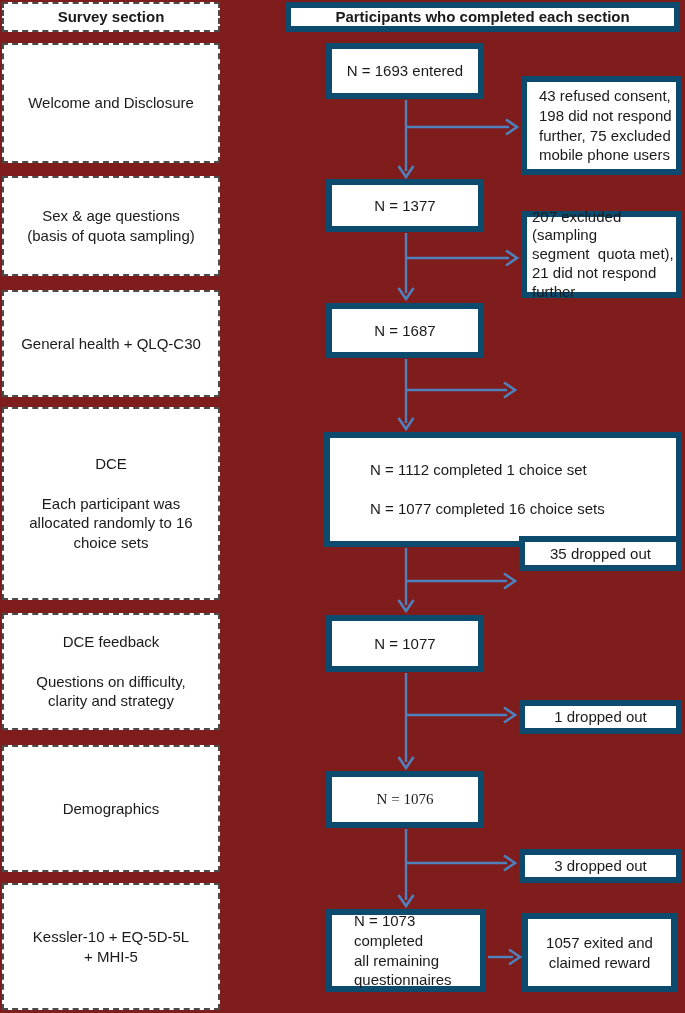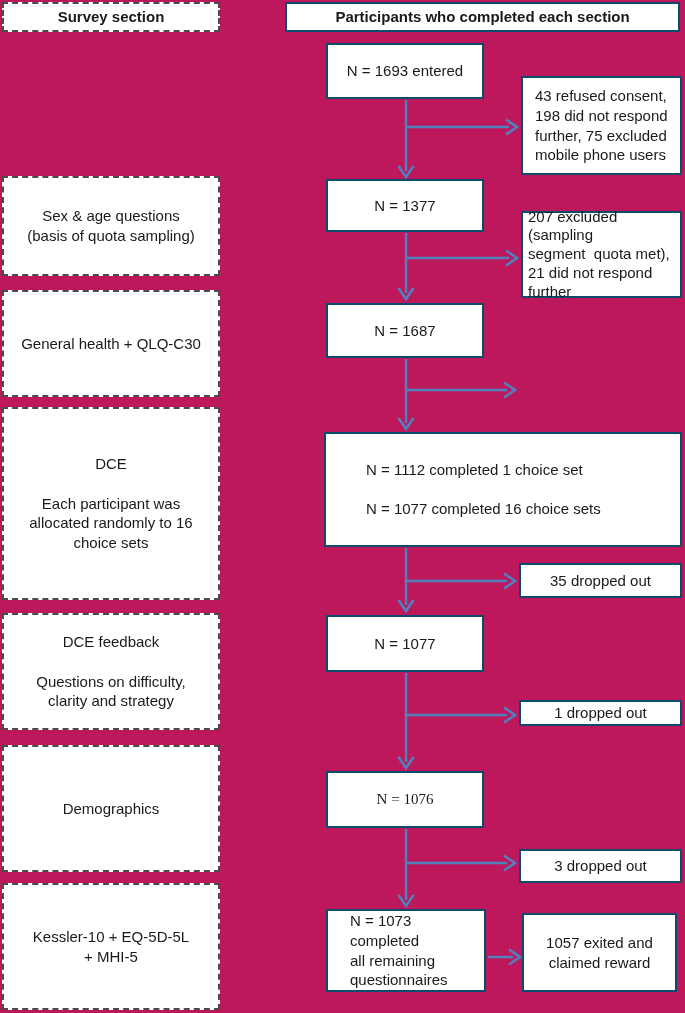--- a/index.html
+++ b/index.html
@@ -1,22 +1,22 @@
 <!DOCTYPE html>
 <html><head>
 <meta charset="utf-8">
 <style>
   html,body { margin:0; padding:0; background:#ffffff; }
   .canvas {
-    position:relative; width:685px; height:1013px; background:#be185d;
+    position:relative; width:685px; height:1013px; background:#7f1d1d;
     font-family:"Liberation Sans", sans-serif; color:#1a1a1a; overflow:hidden;
   }
   .box {
     position:absolute; box-sizing:border-box; background:#ffffff;
-    border:2px solid #0c4a6e;
+    border:6px solid #0c4a6e;
     display:flex; align-items:center; justify-content:center;
     text-align:center; font-size:15px; line-height:1.33;
   }
   .box .lbl { white-space:pre-wrap; }
   .dashed { border:2px dashed #4a4a4a; }
   .bold { font-weight:bold; }
   .left { justify-content:flex-start; text-align:left; }
 
   
   .lc-h {left:2px;   top:2px;   width:218px; height:30px;}
@@ -37,36 +37,39 @@
   .n3 {left:326px; top:303px; width:158px; height:55px;}
   .n4 {left:324px; top:432px; width:358px; height:115px; padding-left:40px;}
   .n5 {left:326px; top:615px; width:158px; height:57px;}
   .n6 {left:326px; top:771px; width:158px; height:57px;font-family:Liberation Serif, serif;}
   .n7 {left:326px; top:909px; width:160px; height:83px; padding-left:22px;}
 
   
   .s1 {left:521px; top:76px;  width:161px; height:99px; padding-left:12px;align-items:center;}
   .s2 {left:521px; top:211px; width:161px; height:87px; padding-left:5px; line-height:1.25;}
   .s3 {left:519px; top:373px; width:161px; height:34px; padding-left:8px;}
-  .s4 {left:519px; top:563px; width:163px; height:35px;}
-  .s5 {left:519px; top:700px; width:163px; height:26px;}
+  .s4 {left:519px; top:536px; width:163px; height:35px;}
+  .s5 {left:519px; top:700px; width:163px; height:34px;}
   .s6 {left:519px; top:849px; width:163px; height:34px;}
   .s7 {left:522px; top:913px; width:155px; height:79px;}
 
   .arrows { position:absolute; left:0; top:0; }
   .arrows path { stroke:#4f81bd; fill:none; stroke-width:2.4px; stroke-linejoin:miter; }
   .arrows path.head { stroke-width:2.6px; }
 </style>
 </head>
 <body>
 
 <div class="canvas">
 
   <div class="box dashed lc-h">
     <span class="lbl bold">Survey section</span>
+  </div>
+  <div class="box dashed lc1">
+    <span class="lbl">Welcome and Disclosure</span>
   </div>
   <div class="box dashed lc2">
     <span class="lbl">Sex &amp; age questions
 (basis of quota sampling)</span>
   </div>
   <div class="box dashed lc3">
     <span class="lbl">General health + QLQ-C30</span>
   </div>
   <div class="box dashed lc4">
     <span class="lbl">DCE

